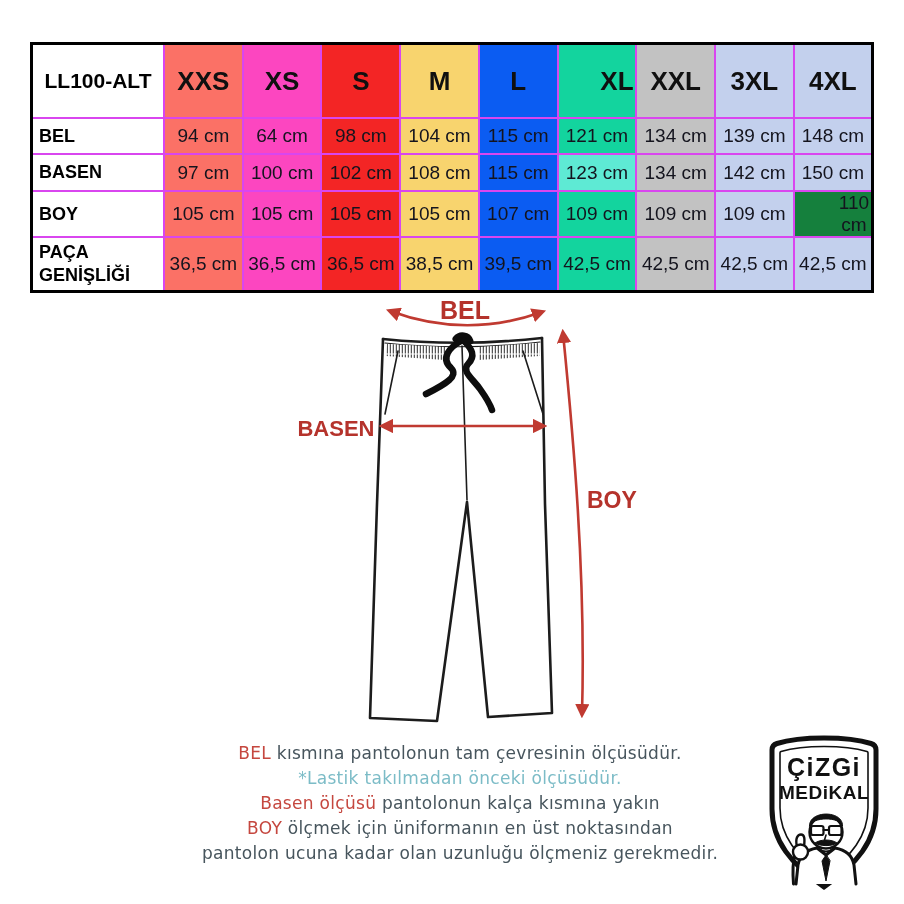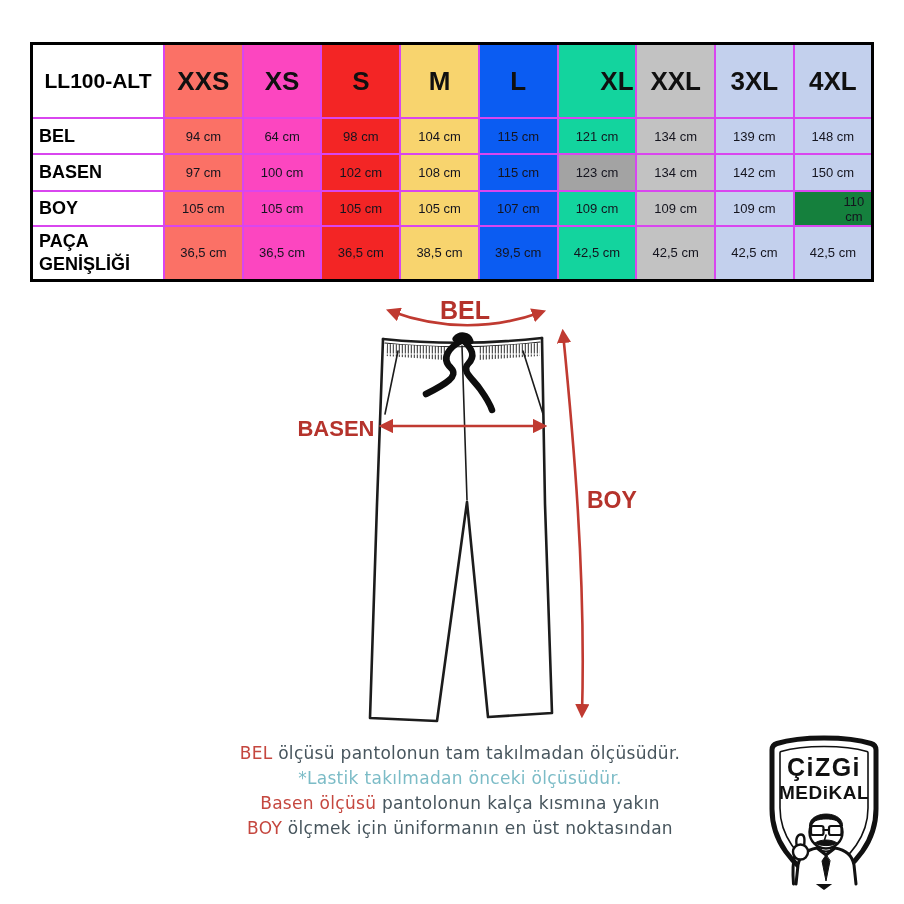--- a/index.html
+++ b/index.html
@@ -7,21 +7,21 @@
         font-family:"Liberation Sans",sans-serif;}
 
   
   table.size{position:absolute;left:30px;top:42px;width:844px;border-collapse:collapse;
              border:3px solid #000;table-layout:fixed;}
   table.size th,table.size td{border:2px solid #d946ef;text-align:center;padding:0;overflow:hidden;}
   thead th{font-size:26px;font-weight:bold;height:72px;color:#101010;}
   thead th.code{background:#fff;font-size:21px;width:130px;color:#000;}
   tbody th.rowlabel{background:#fff;text-align:left;padding-left:6px;font-size:18px;
                     font-weight:bold;color:#000;line-height:1.25;}
-  tbody td{font-size:13px;color:#14141e;font-weight:400;}
+  tbody td{font-size:19px;color:#14141e;font-weight:400;}
   tbody tr:nth-child(1){height:36px;}
   tbody tr:nth-child(2){height:37px;}
   tbody tr:nth-child(3){height:35px;}
   tbody tr:nth-child(4){height:54px;}
 
   
   .diagram{position:absolute;left:290px;top:294px;width:360px;height:436px;}
   .diagram text{font-family:"Liberation Sans",sans-serif;font-weight:bold;}
 
   
@@ -68,21 +68,21 @@
           <td style="background: rgb(195, 208, 237);">139 cm</td>
           <td style="background: rgb(195, 208, 237);">148 cm</td>
         </tr>
         <tr>
           <th class="rowlabel">BASEN</th>
           <td style="background: rgb(251, 113, 102);">97 cm</td>
           <td style="background: rgb(252, 70, 192);">100 cm</td>
           <td style="background: rgb(243, 37, 37);">102 cm</td>
           <td style="background: rgb(248, 212, 110);">108 cm</td>
           <td style="background: rgb(11, 92, 242);">115 cm</td>
-          <td style="background: #a3a3a3;">123 cm</td>
+          <td style="background: #5eead4;">123 cm</td>
           <td style="background: rgb(194, 194, 194);">134 cm</td>
           <td style="background: rgb(195, 208, 237);">142 cm</td>
           <td style="background: rgb(195, 208, 237);">150 cm</td>
         </tr>
         <tr>
           <th class="rowlabel">BOY</th>
           <td style="background: rgb(251, 113, 102);">105 cm</td>
           <td style="background: rgb(252, 70, 192);">105 cm</td>
           <td style="background: rgb(243, 37, 37);">105 cm</td>
           <td style="background: rgb(248, 212, 110);">105 cm</td>
@@ -143,24 +143,25 @@
       <path d="M93,132 L253,132" marker-start="url(#arr)" marker-end="url(#arr)"></path>
       <path d="M273,39 C283,140 296,280 292,420" marker-start="url(#arr)" marker-end="url(#arr)"></path>
     </g>
 
     <text x="175" y="25" font-size="25" fill="#b5332c" text-anchor="middle">BEL</text>
     <text x="46" y="142" font-size="22" fill="#b5332c" text-anchor="middle">BASEN</text>
     <text x="297" y="214" font-size="23" fill="#b5332c">BOY</text>
   </svg>
 
   <div class="notes">
-    <div><span class="red">BEL</span><span> ölçüsü pantolonun tam takılmadan ölçüsüdür.</span></div>
+    <div><span class="red">BEL</span><span> kısmına pantolonun tam çevresinin ölçüsüdür.</span></div>
     <div class="teal">*Lastik takılmadan önceki ölçüsüdür.</div>
     <div><span class="red">Basen ölçüsü</span><span> pantolonun kalça kısmına yakın</span></div>
     <div><span class="red">BOY</span><span> ölçmek için üniformanın en üst noktasından</span></div>
+    <div>pantolon ucuna kadar olan uzunluğu ölçmeniz gerekmedir.</div>
   </div>
 
   <svg class="logo" viewBox="0 0 128 164">
 
     <path d="M64,7 C45,7 28,9 17,12.5 C13.5,13.6 12,15.5 12,19 L12,78 C12,110 31,133 64,156 C97,133 116,110 116,78 L116,19 C116,15.5 114.5,13.6 111,12.5 C100,9 83,7 64,7 Z" fill="#ffffff" stroke="#111" stroke-width="5"></path>
     <path d="M64,15.5 C47,15.5 31.5,17.4 21,20.4 C20.3,20.7 20,21 20,21.8 L20,77 C20,105 37,125.5 64,145.5 C91,125.5 108,105 108,77 L108,21.8 C108,21 107.7,20.7 107,20.4 C96.5,17.4 81,15.5 64,15.5 Z" fill="none" stroke="#111" stroke-width="1.6"></path>
 
     <text x="64" y="45" font-size="25" letter-spacing="1.5" text-anchor="middle">ÇiZGi</text>
     <text x="64" y="68" font-size="19" letter-spacing="0.5" text-anchor="middle">MEDiKAL</text>
 

